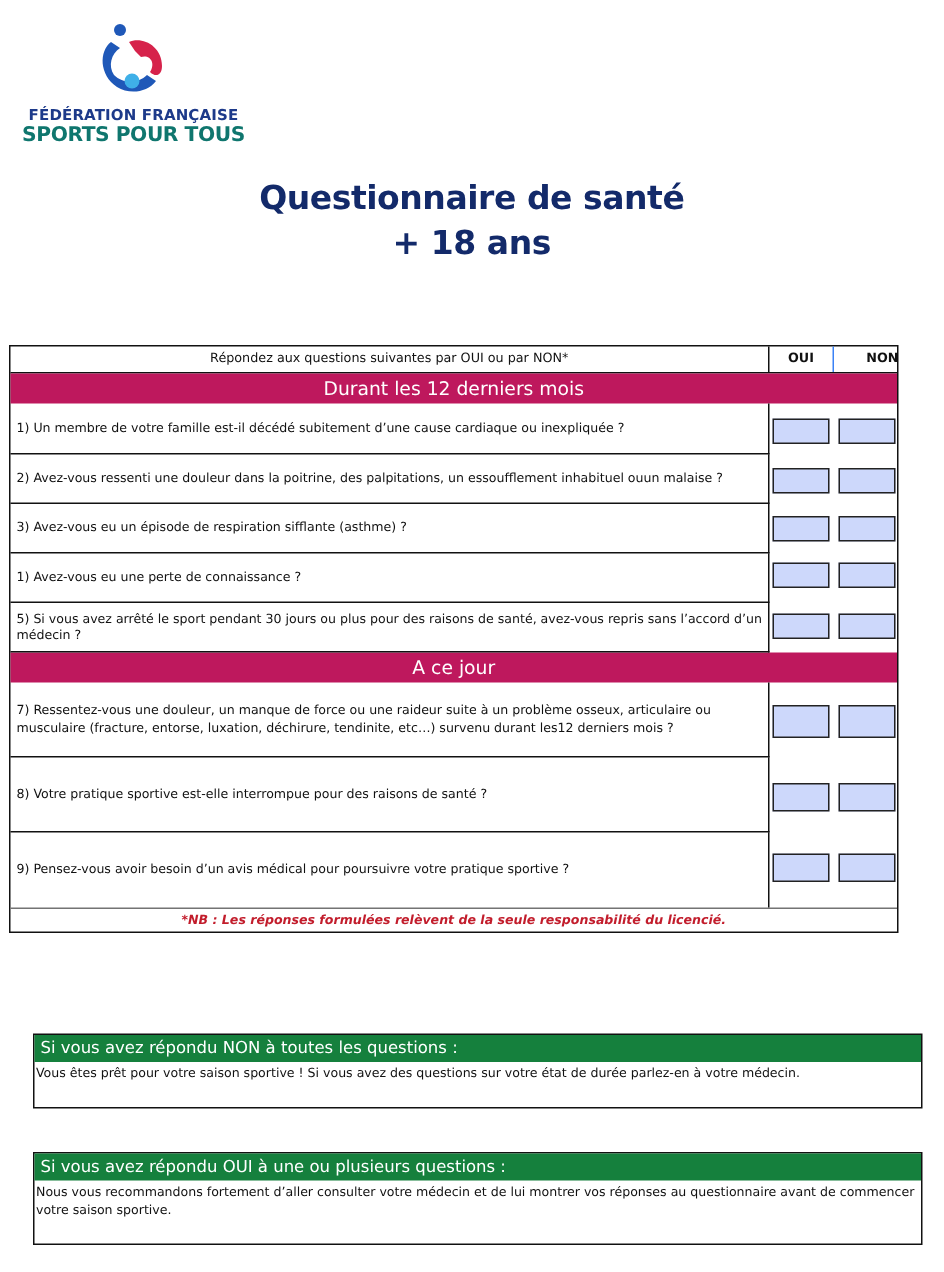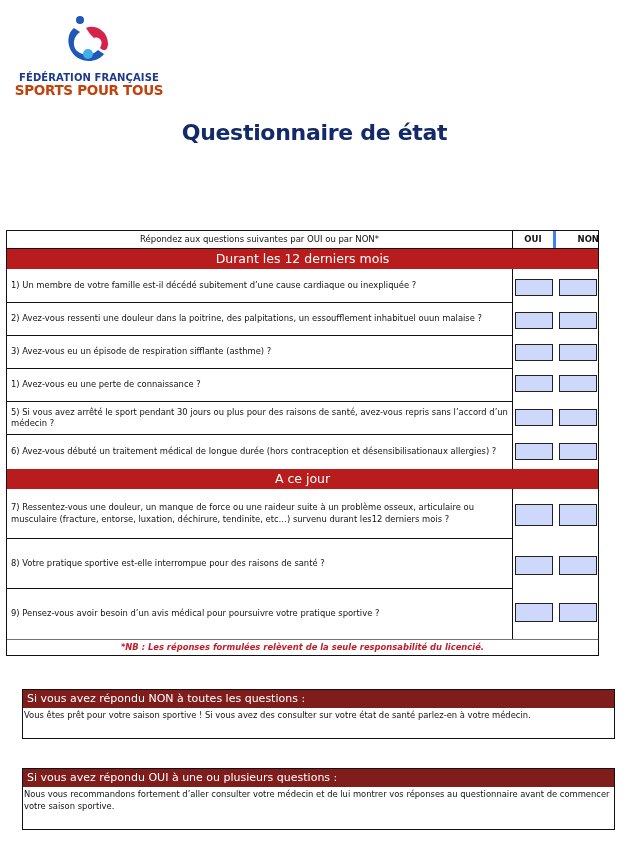--- a/index.html
+++ b/index.html
@@ -2,61 +2,62 @@
 <html><head>
 <meta charset="utf-8">
 <style>
   * { box-sizing: border-box; margin: 0; padding: 0; }
   html, body { width: 629px; height: 848px; background: #ffffff; overflow: hidden; }
   body { position: relative; font-family: "DejaVu Sans", sans-serif; color: #111; }
 
   .logo { position: absolute; left: 14px; top: 14px; width: 150px; height: 84px; }
   .logo-mark { position: absolute; left: 50px; top: 0; width: 48px; height: 52px; }
   .logo-line1 { position: absolute; left: 0; top: 58px; width: 150px; text-align: center; font-size: 10px; font-weight: bold; color: #1d3a8a; letter-spacing: 0.1px; }
-  .logo-line2 { position: absolute; left: 0; top: 68px; width: 150px; text-align: center; font-size: 13.5px; font-weight: bold; color: #c2410c; letter-spacing: -0.3px; }
+  .logo-line2 { position: absolute; left: 0; top: 68px; width: 150px; text-align: center; font-size: 13.5px; font-weight: bold; color: #0f766e; letter-spacing: -0.3px; }
 
   .title { position: absolute; left: 0; top: 118px; width: 629px; text-align: center; font-size: 22px; font-weight: bold; color: #132a6a; line-height: 30px; letter-spacing: -0.3px; }
 
   .qtable { position: absolute; left: 6px; top: 230px; width: 593px; border: 1.5px solid #111; }
   .hdr { display: flex; height: 18px; border-bottom: 1px solid #111; }
   .hdr .q { flex: 0 0 506px; font-size: 8.5px; text-align: center; line-height: 17px; border-right: 1px solid #111; }
-  .hdr .c { flex: 0 0 43px; font-size: 8.5px; font-weight: bold; text-align: center; line-height: 17px; border-right: 3px solid #3b82f6; }
+  .hdr .c { flex: 0 0 43px; font-size: 8.5px; font-weight: bold; text-align: center; line-height: 17px; border-right: 1px solid #3b82f6; }
   .hdr .c:last-child { border-right: none; text-align: right; }
-  .band { height: 20px; background: #b91c1c; color: #fff; text-align: center; font-size: 12.5px; line-height: 20px; }
+  .band { height: 20px; background: #be185d; color: #fff; text-align: center; font-size: 12.5px; line-height: 20px; }
 
   .row { display: flex; position: relative; }
   .row .q { flex: 0 0 506px; border-right: 1.5px solid #111; border-bottom: 1px solid #111; font-size: 8.4px; line-height: 11.5px; padding: 12px 4px; display: flex; align-items: center; }
   .row .boxes { flex: 1; position: relative; }
   .chk { position: absolute; width: 38px; height: 17px; background: #cdd8fb; border: 1.5px solid #222; }
   .chk.oui { left: 2px; }
   .chk.non { left: 46px; }
 
   .nb { height: 16px; border-top: 1px solid #737373; text-align: center; font-size: 8.4px; font-style: italic; font-weight: bold; color: #c21d2c; line-height: 15px; }
 
   .infobox { position: absolute; left: 22px; width: 593px; border: 1.5px solid #111; }
-  .infobox .head { background: #7f1d1d; color: #fff; font-size: 11px; line-height: 18px; padding-left: 4px; }
+  .infobox .head { background: #15803d; color: #fff; font-size: 11px; line-height: 18px; padding-left: 4px; }
   .infobox .body { font-size: 8.4px; line-height: 12px; padding: 1px 1px 0 1px; }
 </style>
 </head>
 <body>
 
 <div class="logo">
   <svg class="logo-mark" viewBox="0 0 48 52">
     <circle cx="16" cy="6" r="4" fill="#1f58b8"></circle>
     <path d="M10 14 C2 20, 2 36, 14 44 C22 49, 34 48, 40 40 L34 36 C28 42, 18 42, 12 36 C8 30, 10 22, 16 18 Z" fill="#1f58b8"></path>
     <path d="M22 14 C30 10, 44 16, 44 30 C44 36, 40 38, 36 34 C40 28, 36 22, 30 24 L26 20 Z" fill="#d6234b"></path>
     <circle cx="30" cy="30" r="5" fill="#fff"></circle>
     <circle cx="24" cy="40" r="5" fill="#3fb0e8"></circle>
   </svg>
   <div class="logo-line1">FÉDÉRATION FRANÇAISE</div>
   <div class="logo-line2">SPORTS POUR TOUS</div>
 </div>
 
 <div class="title">
-  <div>Questionnaire de état</div>
+  <div>Questionnaire de santé</div>
+  <div>+ 18 ans</div>
 </div>
 
 <div class="qtable">
   <div class="hdr">
     <div class="q">Répondez aux questions suivantes par OUI ou par NON*</div>
     <div class="c">OUI</div>
     <div class="c">NON</div>
   </div>
 
   <div class="band">Durant les 12 derniers mois</div>
@@ -89,27 +90,20 @@
         <div class="chk non" style="top:6px"></div>
       </div>
   </div>
   <div class="row" style="height:33px">
     <div class="q">5) Si vous avez arrêté le sport pendant 30 jours ou plus pour des raisons de santé, avez-vous repris sans l’accord d’un médecin ?</div>
     <div class="boxes">
         <div class="chk oui" style="top:7px"></div>
         <div class="chk non" style="top:7px"></div>
       </div>
   </div>
-  <div class="row" style="height:34px">
-    <div class="q" style="border-bottom:none">6) Avez-vous débuté un traitement médical de longue durée (hors contraception et désensibilisationaux allergies) ?</div>
-    <div class="boxes">
-        <div class="chk oui" style="top:8px"></div>
-        <div class="chk non" style="top:8px"></div>
-      </div>
-  </div>
 
   <div class="band">A ce jour</div>
 
   <div class="row" style="height:50px">
     <div class="q">7) Ressentez-vous une douleur, un manque de force ou une raideur suite à un problème osseux, articulaire ou musculaire (fracture, entorse, luxation, déchirure, tendinite, etc…) survenu durant les12 derniers mois ?</div>
     <div class="boxes">
         <div class="chk oui" style="top:15px;height:22px"></div>
         <div class="chk non" style="top:15px;height:22px"></div>
       </div>
   </div>
@@ -126,19 +120,19 @@
         <div class="chk oui" style="top:14px;height:19px"></div>
         <div class="chk non" style="top:14px;height:19px"></div>
       </div>
   </div>
 
   <div class="nb">*NB : Les réponses formulées relèvent de la seule responsabilité du licencié.</div>
 </div>
 
 <div class="infobox" style="top:689px">
   <div class="head">Si vous avez répondu NON à toutes les questions :</div>
-  <div class="body" style="height:30px">Vous êtes prêt pour votre saison sportive ! Si vous avez des consulter sur votre état de santé parlez-en à votre médecin.</div>
+  <div class="body" style="height:30px">Vous êtes prêt pour votre saison sportive ! Si vous avez des questions sur votre état de durée parlez-en à votre médecin.</div>
 </div>
 
 <div class="infobox" style="top:768px">
   <div class="head">Si vous avez répondu OUI à une ou plusieurs questions :</div>
   <div class="body" style="height:42px">Nous vous recommandons fortement d’aller consulter votre médecin et de lui montrer vos réponses au questionnaire avant de commencer votre saison sportive.</div>
 </div>
 
 </body></html>

